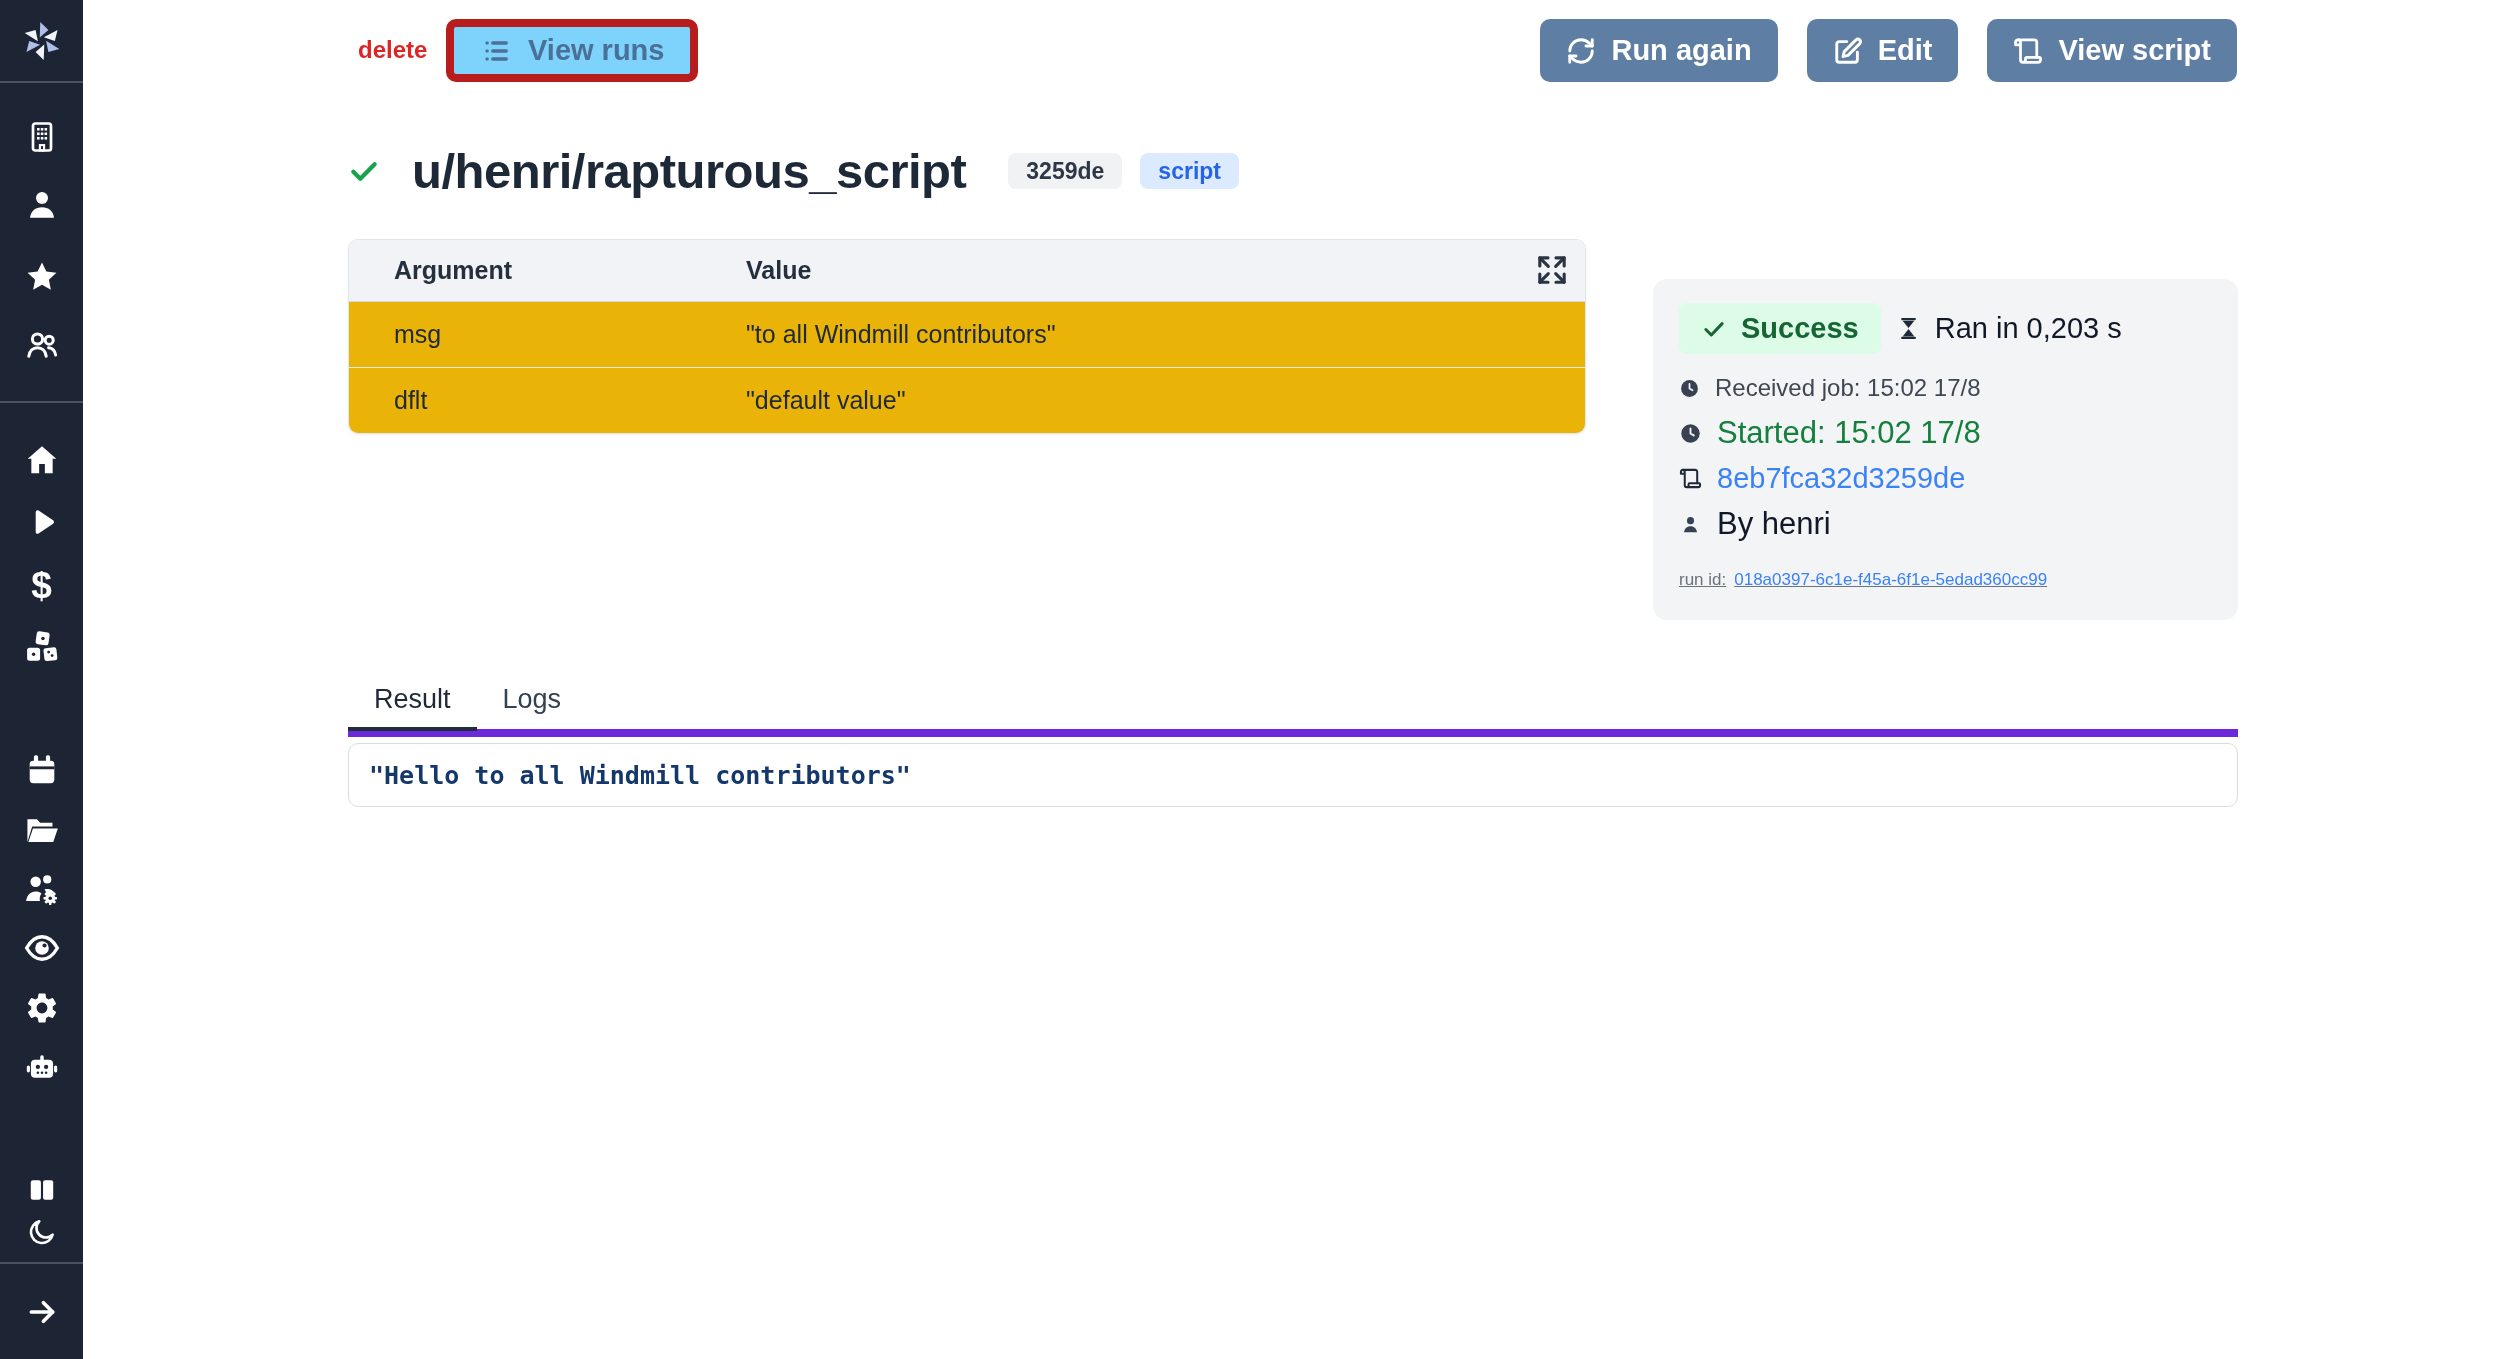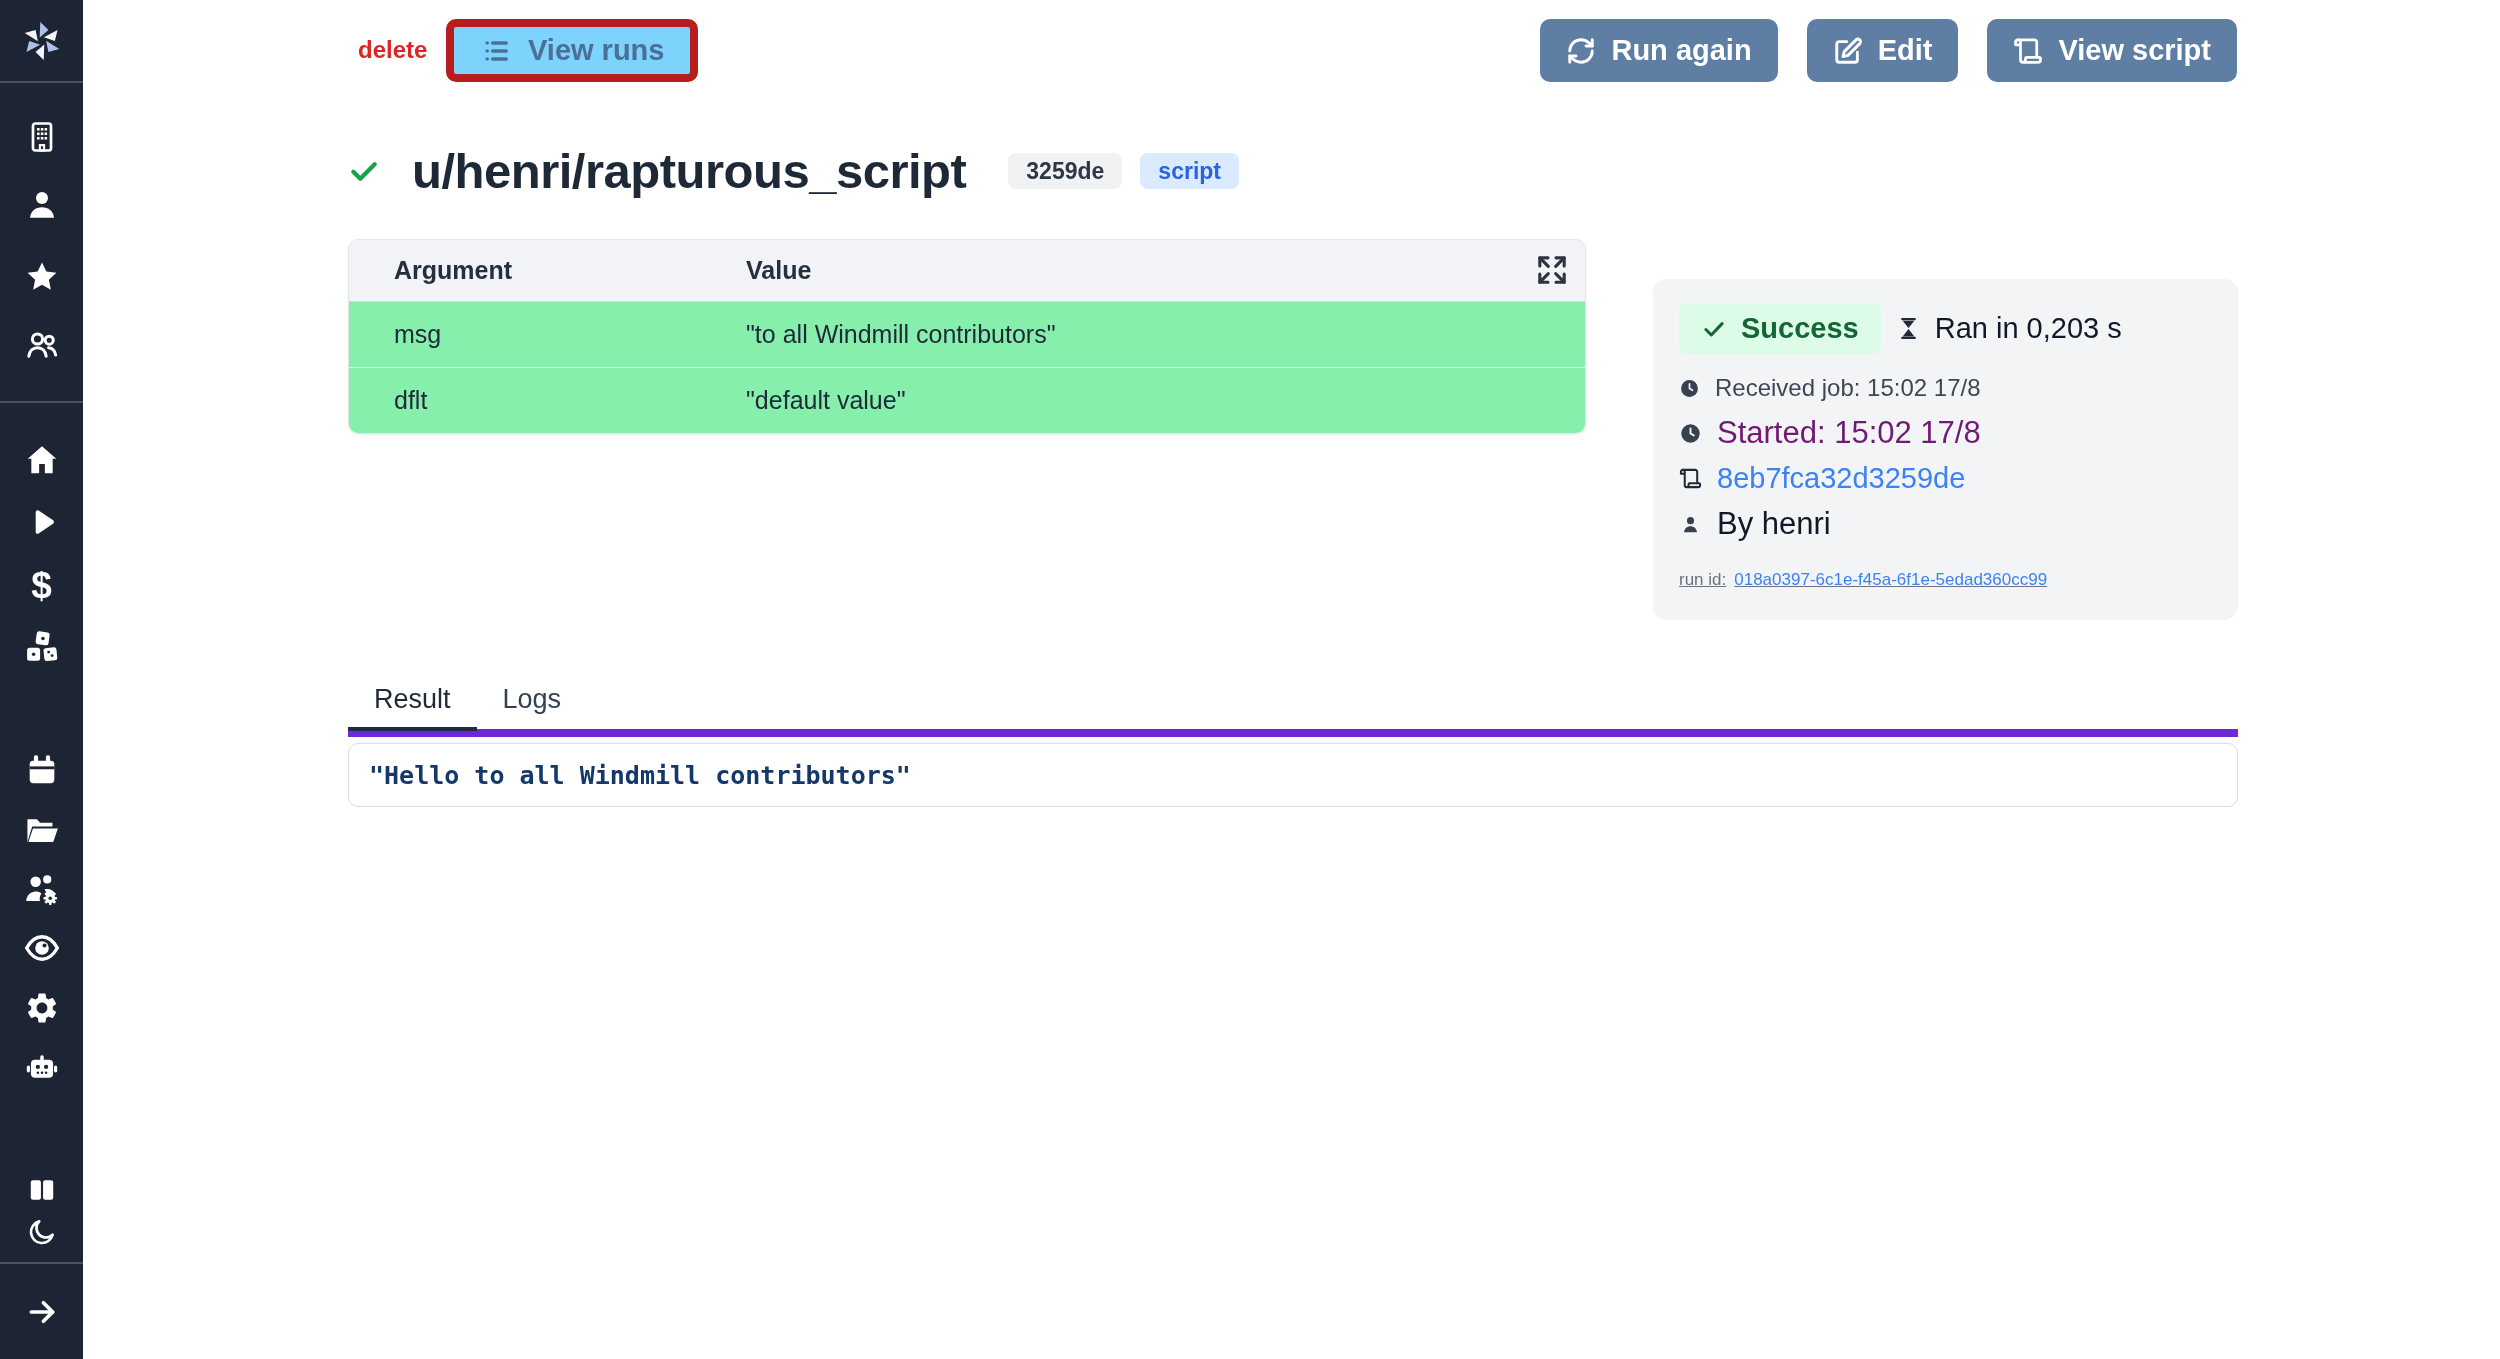--- a/index.html
+++ b/index.html
@@ -26,31 +26,31 @@
   .badge{height:36px;display:flex;align-items:center;padding:0 18px;border-radius:8px;font-size:23px;font-weight:700;}
   .badge-hash{background:#f1f2f4;color:#2d3748;margin-left:42px;}
   .badge-type{background:#dbeafe;color:#2563eb;margin-left:18px;}
 
   
   .args-table{position:absolute;left:348px;top:239px;width:1236px;border:1px solid #e2e5ea;border-radius:10px;overflow:hidden;background:#fff;box-shadow:0 1px 3px rgba(0,0,0,0.05);}
   .thead{display:flex;align-items:center;height:61px;background:#f1f3f6;border-bottom:1px solid #d8dce2;font-size:25px;font-weight:700;color:#25303f;position:relative;}
   .col-arg{width:397px;box-sizing:border-box;padding-left:45px;}
   .col-val{flex:1;}
   .expand-btn{position:absolute;right:16px;top:13px;width:34px;height:34px;cursor:pointer;}
-  .trow{display:flex;align-items:center;height:65px;font-size:25px;color:#1f2937;background:#86efac;border-bottom:1px solid #e8eaee;}
+  .trow{display:flex;align-items:center;height:65px;font-size:25px;color:#1f2937;background:#eab308;border-bottom:1px solid #e8eaee;}
   .trow:last-child{border-bottom:none;}
 
   
   .run-panel{position:absolute;left:1653px;top:279px;width:585px;box-sizing:border-box;background:#f3f4f6;border-radius:14px;padding:24px 26px 30px 26px;}
   .panel-row1{display:flex;align-items:center;gap:14px;}
   .success-badge{display:flex;align-items:center;gap:14px;background:#dcfce7;color:#166534;font-size:29px;font-weight:600;padding:9px 22px;border-radius:8px;}
   .ranin{display:flex;align-items:center;gap:13px;color:#111827;font-size:29px;font-weight:500;}
   .p-line{display:flex;align-items:center;gap:15px;}
   .p-received{margin-top:20px;font-size:24px;color:#3f4754;}
-  .p-started{margin-top:13px;font-size:31px;color:#701a75;}
+  .p-started{margin-top:13px;font-size:31px;color:#15803d;}
   .p-hash{margin-top:11px;font-size:29px;}
   .p-by{margin-top:11px;font-size:31px;color:#111827;}
   .p-runid{margin-top:28px;font-size:17px;color:#6b7280;text-decoration:underline;}
   .link-blue{color:#3b82f6;cursor:pointer;text-decoration:none;}
   .runid-link{margin-left:8px;}
 
   
   .tabs{position:absolute;left:348px;top:684px;width:1890px;display:flex;border-bottom:8px solid #6d28d9;}
   .tab{padding:0 26px 14px 26px;font-size:27px;color:#1f2937;position:relative;cursor:pointer;}
   .tab.active::after{content:"";position:absolute;left:0;right:0;bottom:-2px;height:4px;background:#222c3d;}

